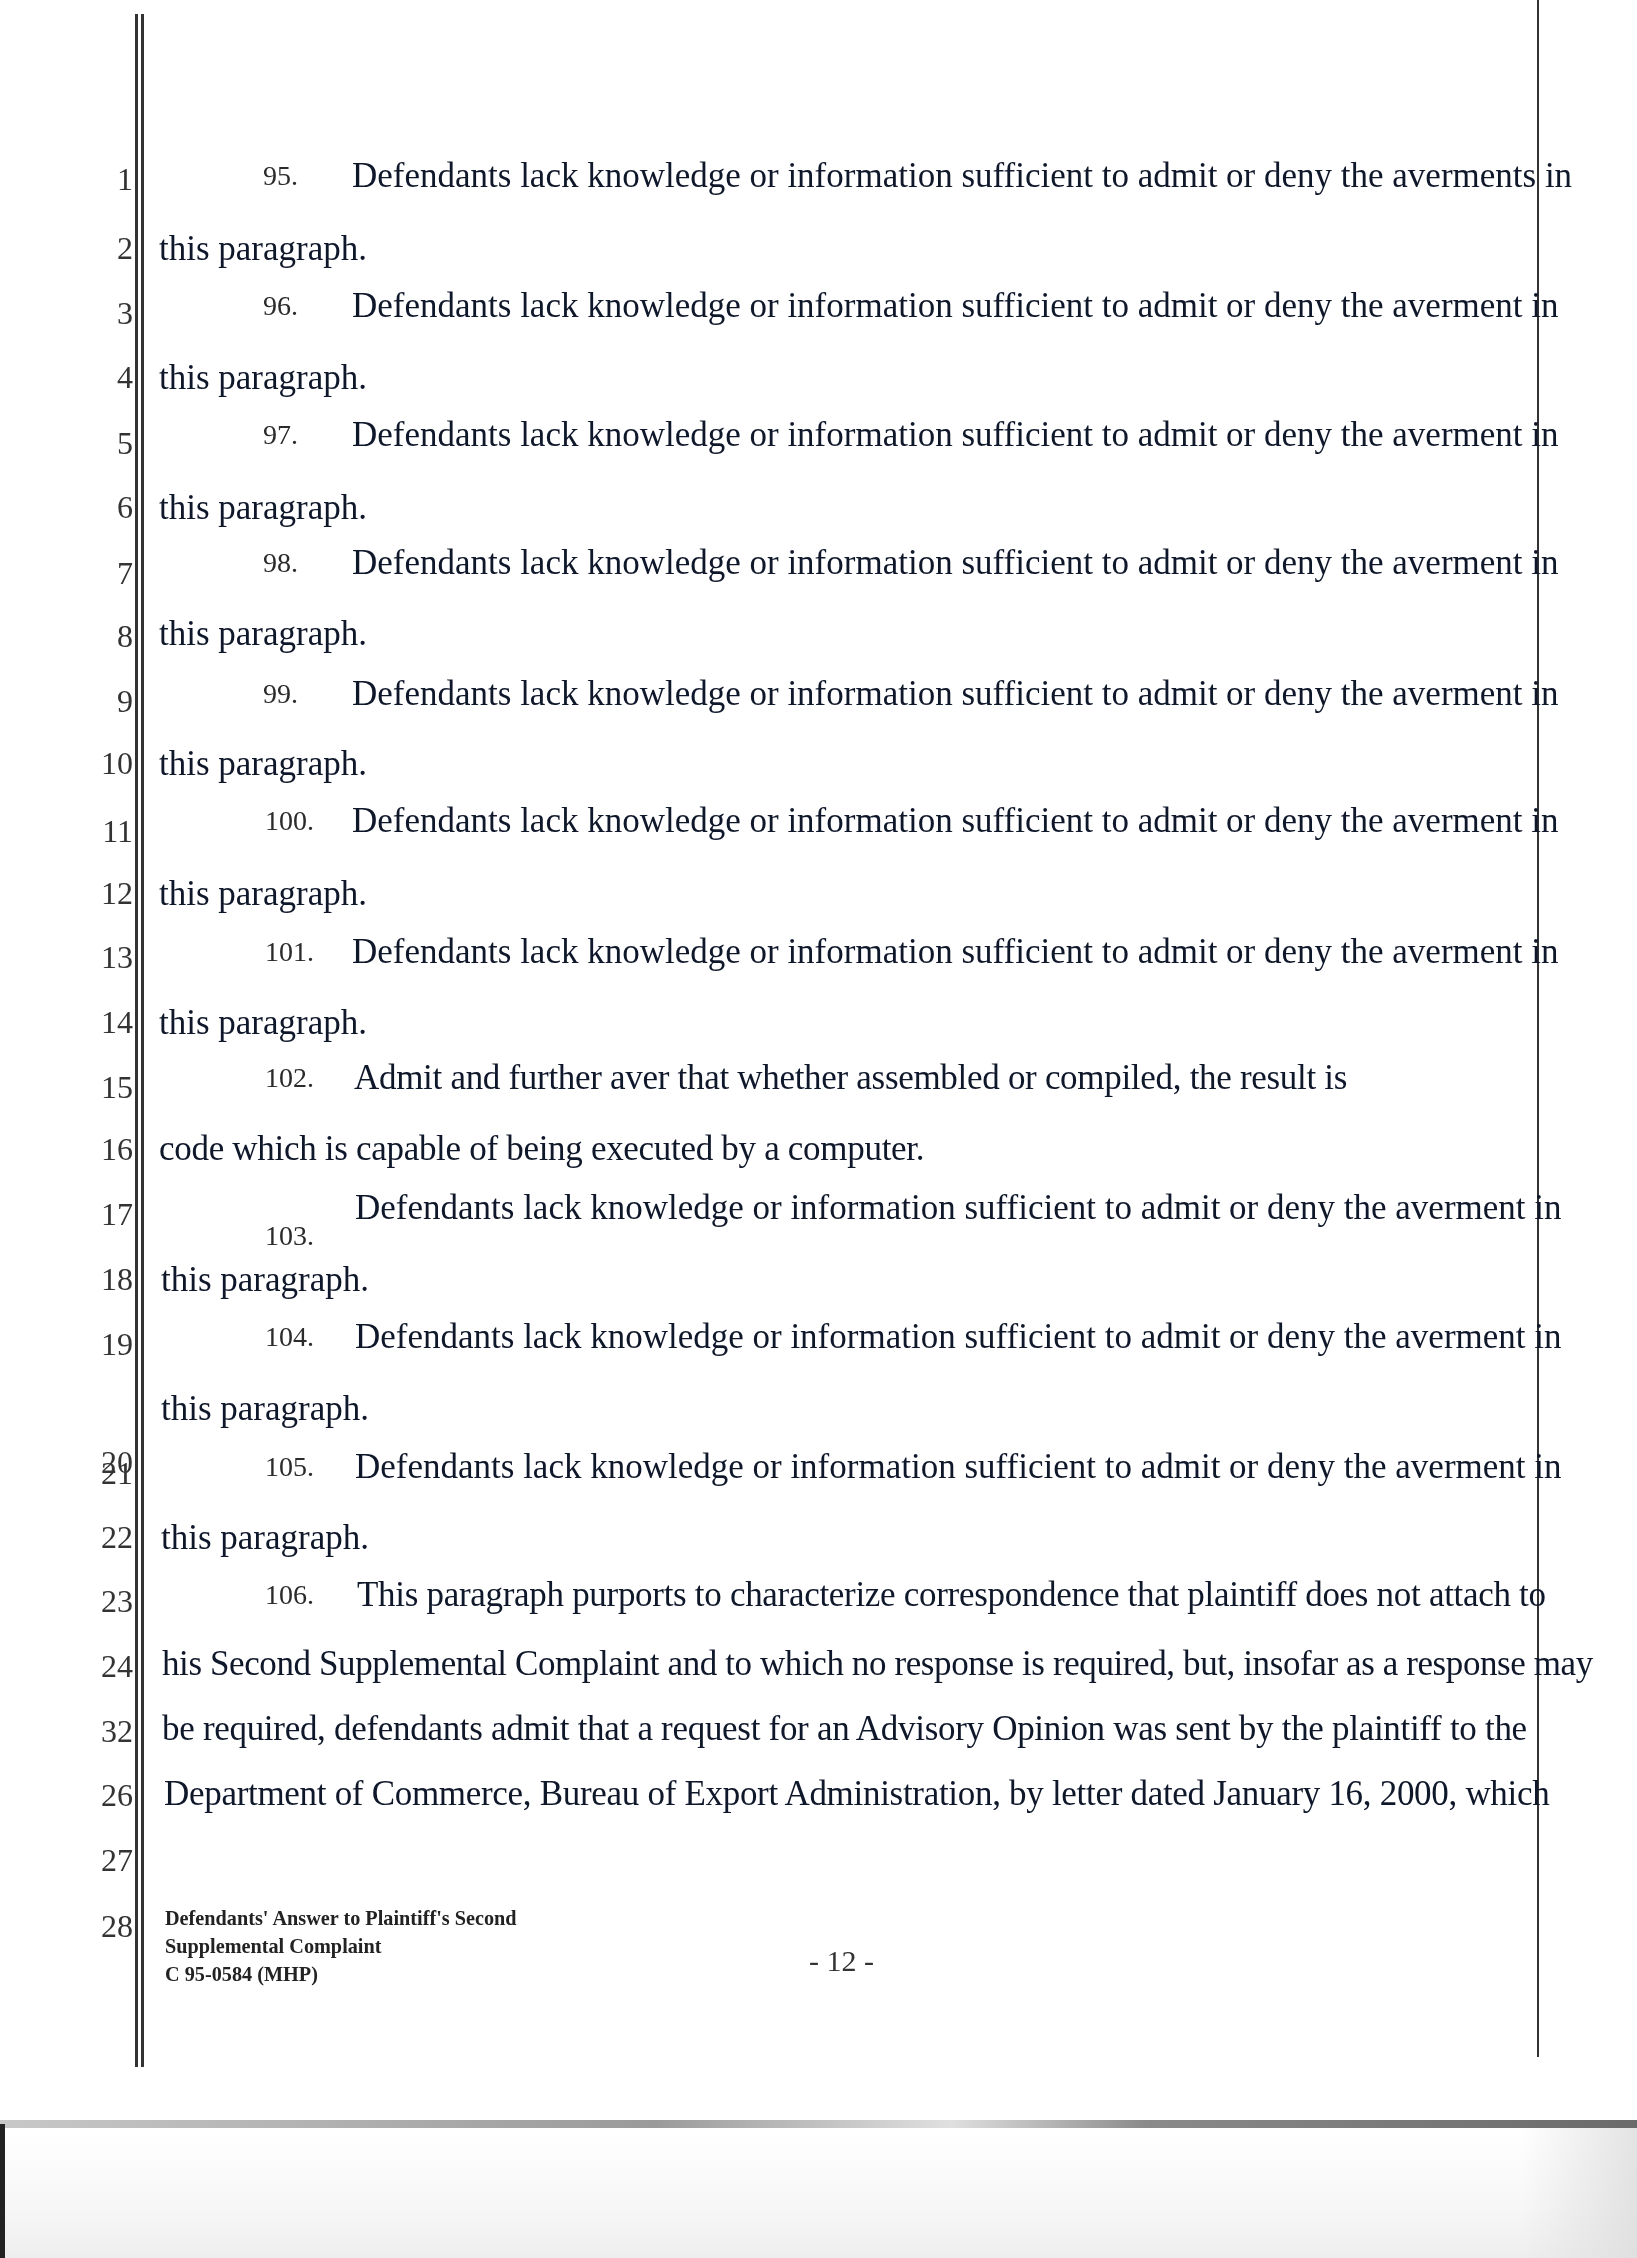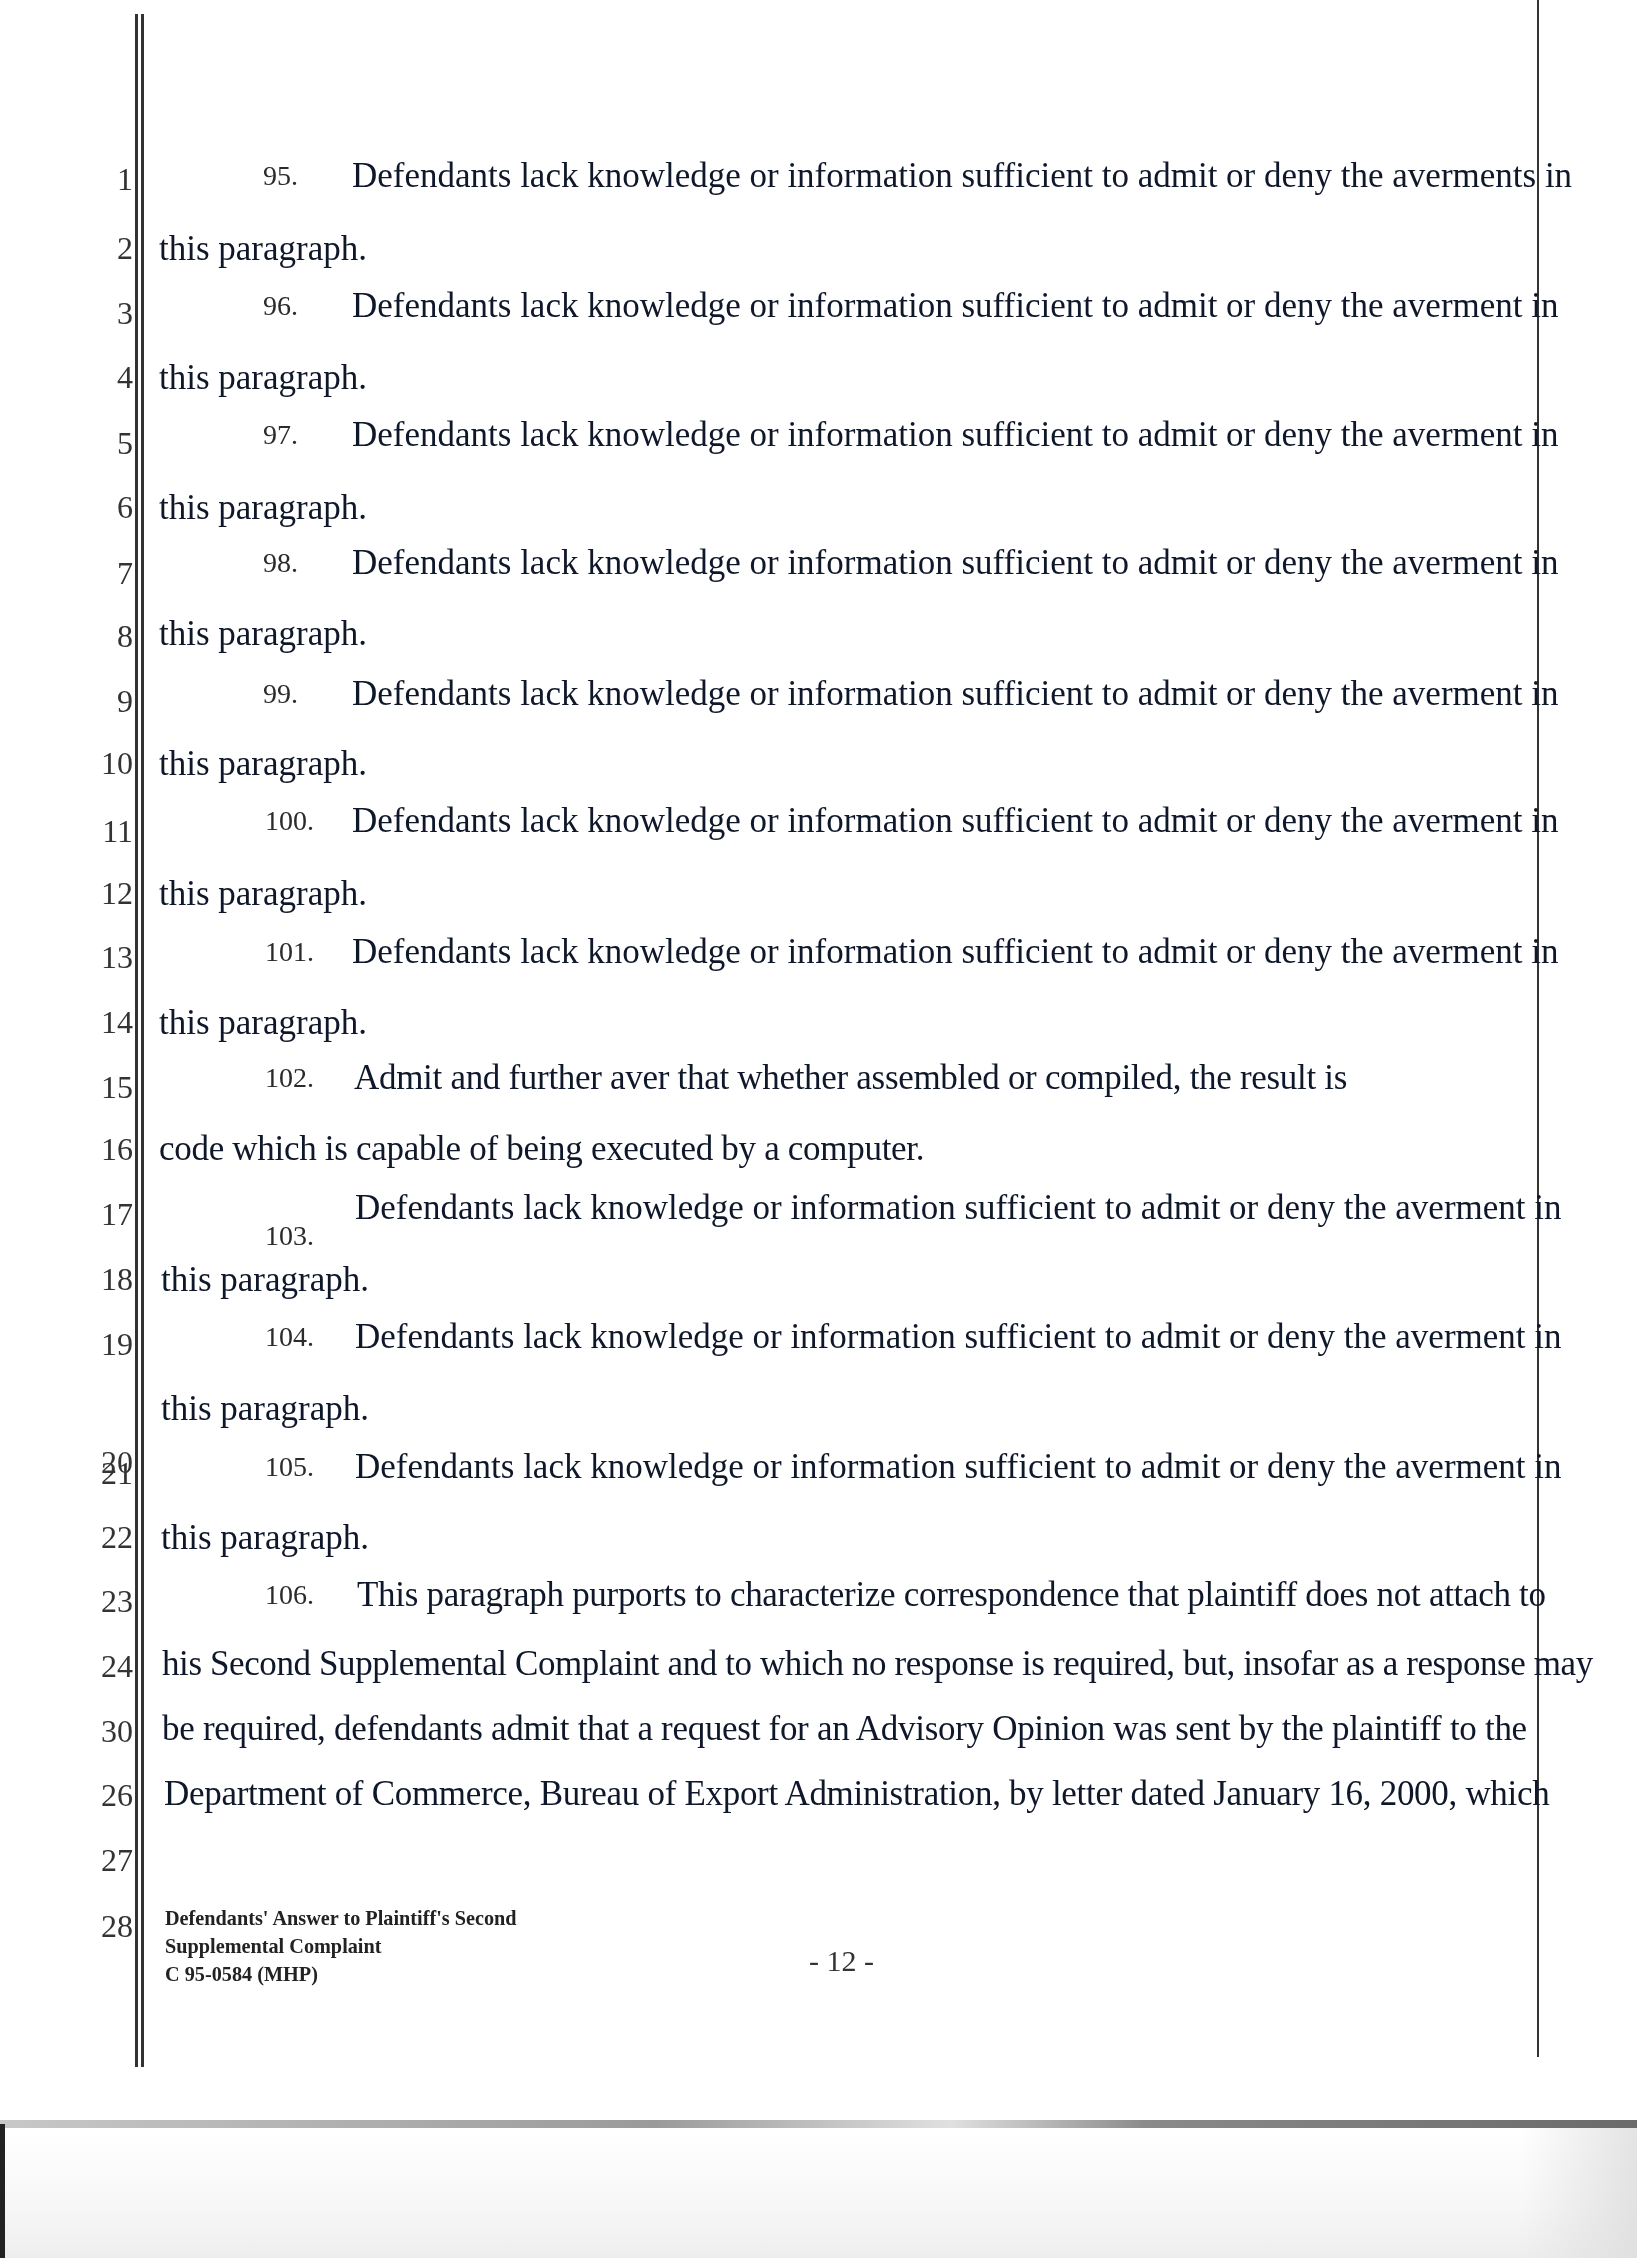--- a/index.html
+++ b/index.html
@@ -67,21 +67,21 @@
     <div class="lineno" style="top:1070px">15</div>
     <div class="lineno" style="top:1132px">16</div>
     <div class="lineno" style="top:1197px">17</div>
     <div class="lineno" style="top:1262px">18</div>
     <div class="lineno" style="top:1327px">19</div>
     <div class="lineno" style="top:1445px">20</div>
     <div class="lineno" style="top:1456px">21</div>
     <div class="lineno" style="top:1520px">22</div>
     <div class="lineno" style="top:1584px">23</div>
     <div class="lineno" style="top:1649px">24</div>
-    <div class="lineno" style="top:1714px">30</div>
+    <div class="lineno" style="top:1714px">32</div>
     <div class="lineno" style="top:1778px">26</div>
     <div class="lineno" style="top:1843px">27</div>
     <div class="lineno" style="top:1909px">28</div>
   </div>
 
   <div>
 
     <div>
       <div class="pnum" style="left:153px;top:156px">95.</div>
       <div class="txt" style="left:352px;top:156px">Defendants lack knowledge or information sufficient to admit or deny the averments in</div>

